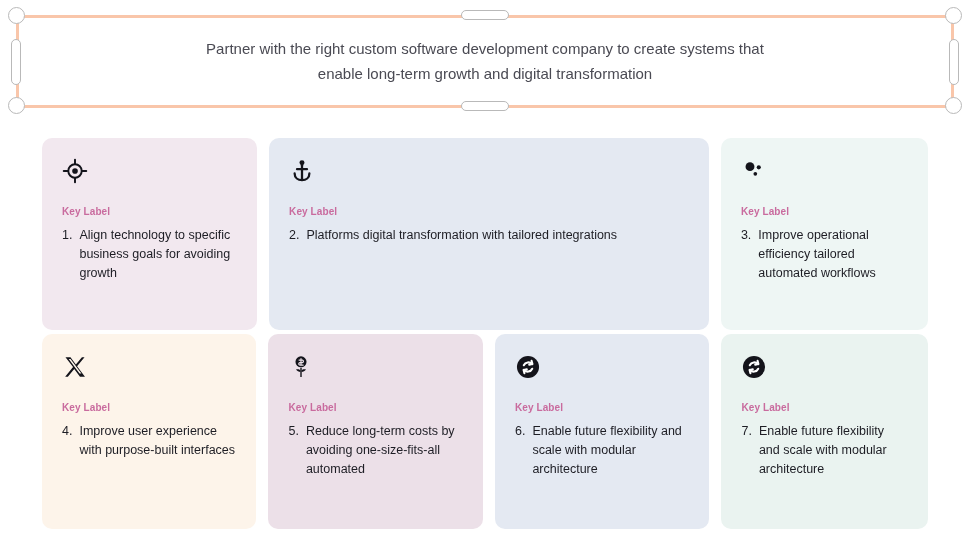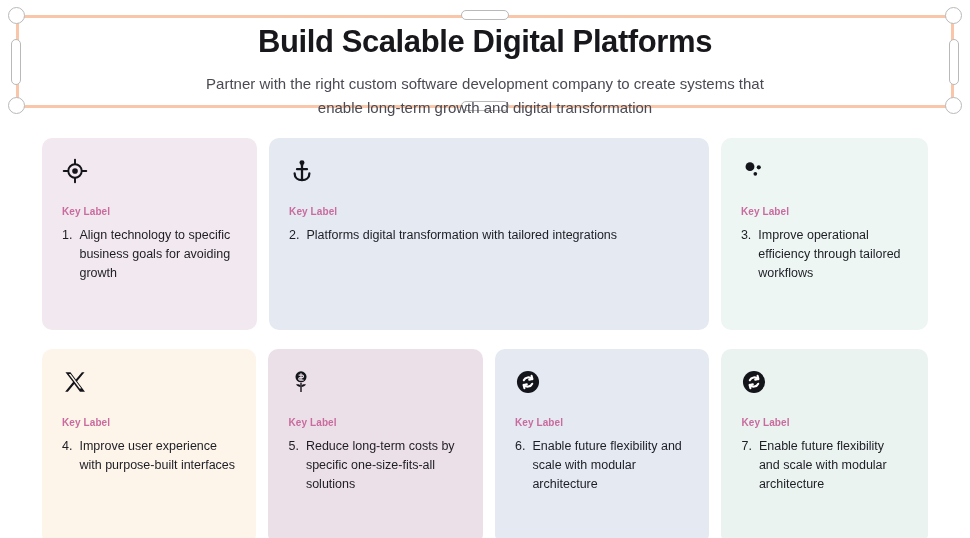--- a/index.html
+++ b/index.html
@@ -93,21 +93,21 @@
   
   #card-grid {
     position: absolute;
     left: 42px;
     top: 138px;
     width: 886px;
   }
   .card-row {
     display: flex;
     gap: 12px;
-    margin-bottom: 19px;
+    margin-bottom: 4px;
   }
   .card {
     border-radius: 10px;
     padding: 20px 20px 18px 20px;
     box-sizing: border-box;
     position: relative;
     overflow: hidden;
   }
   .row1 .card { height: 192px; }
   .row2 .card { height: 195px; }
@@ -165,21 +165,20 @@
   <div class="handle circ c-tl"></div>
   <div class="handle circ c-tr"></div>
   <div class="handle circ c-bl"></div>
   <div class="handle circ c-br"></div>
   <div class="handle bar-h h-top"></div>
   <div class="handle bar-h h-bot"></div>
   <div class="handle bar-v v-left"></div>
   <div class="handle bar-v v-right"></div>
 
   <div class="header-inner">
-    <h1 id="page-title">Build Scalable Digital Platforms</h1>
     <p id="page-subtitle">Partner with the right custom software development company to create systems that enable long-term growth and digital transformation</p>
   </div>
 </div>
 
 <div id="card-grid">
 
   <div class="card-row row1">
 
     <div class="card w1" style="background:#f2e8ef">
       <span class="card-icon">
@@ -219,21 +218,21 @@
       <span class="card-icon">
         <svg viewBox="0 0 24 24" width="26" height="26" fill="currentColor">
           <circle cx="8.3" cy="8.0" r="4.1"></circle>
           <circle cx="16.4" cy="8.6" r="1.9"></circle>
           <circle cx="13.2" cy="14.6" r="1.7"></circle>
         </svg>
       </span>
       <div class="key-label">Key Label</div>
       <div class="card-body">
         <span class="card-num">3.</span>
-        <span class="card-text">Improve operational efficiency through tailored workflows</span>
+        <span class="card-text">Improve operational efficiency tailored automated workflows</span>
       </div>
     </div>
 
   </div>
 
   <div class="card-row row2">
 
     <div class="card w1" style="background:#fdf4ea">
       <span class="card-icon">
         <svg viewBox="0 0 24 24" width="26" height="26" fill="currentColor">
@@ -253,21 +252,21 @@
           <circle cx="12" cy="7.2" r="5.1"></circle>
           <path d="M12 4.3v5.9M10.2 5.6h3.2a1.2 1.2 0 0 1 0 2.3h-2.6a1.2 1.2 0 0 0 0 2.3h3.2" fill="none" stroke="#ece0e8" stroke-width="1.1" stroke-linecap="round"></path>
           <path d="M11.35 12.6h1.3v8.6h-1.3z"></path>
           <path d="M11.5 16.6c-1.6-.2-3.1-1.1-4.1-2.4 1.7-.5 3.4-.1 4.1 1.0z"></path>
           <path d="M12.5 16.6c1.6-.2 3.1-1.1 4.1-2.4-1.7-.5-3.4-.1-4.1 1.0z"></path>
         </svg>
       </span>
       <div class="key-label">Key Label</div>
       <div class="card-body">
         <span class="card-num">5.</span>
-        <span class="card-text">Reduce long-term costs by specific one-size-fits-all solutions</span>
+        <span class="card-text">Reduce long-term costs by avoiding one-size-fits-all automated</span>
       </div>
     </div>
 
     <div class="card w3" style="background:#e4e9f2">
       <span class="card-icon">
         <svg viewBox="0 0 24 24" width="26" height="26">
           <circle cx="12" cy="12" r="10.2" fill="currentColor"></circle>
           <path d="M15.8 9.4a4.6 4.6 0 0 0-7.7 1.0M8.2 14.6a4.6 4.6 0 0 0 7.7-1.0" fill="none" stroke="#ffffff" stroke-width="1.9" stroke-linecap="round"></path>
           <path d="M15.3 6.3l.8 3.0-3.0.5" fill="none" stroke="#ffffff" stroke-width="1.9" stroke-linecap="round" stroke-linejoin="round"></path>
           <path d="M8.7 17.7l-.8-3.0 3.0-.5" fill="none" stroke="#ffffff" stroke-width="1.9" stroke-linecap="round" stroke-linejoin="round"></path>

